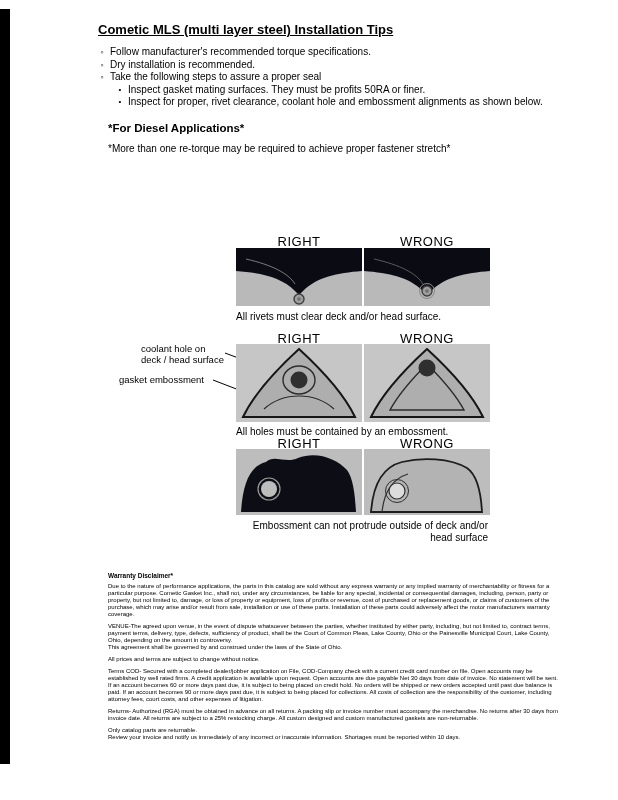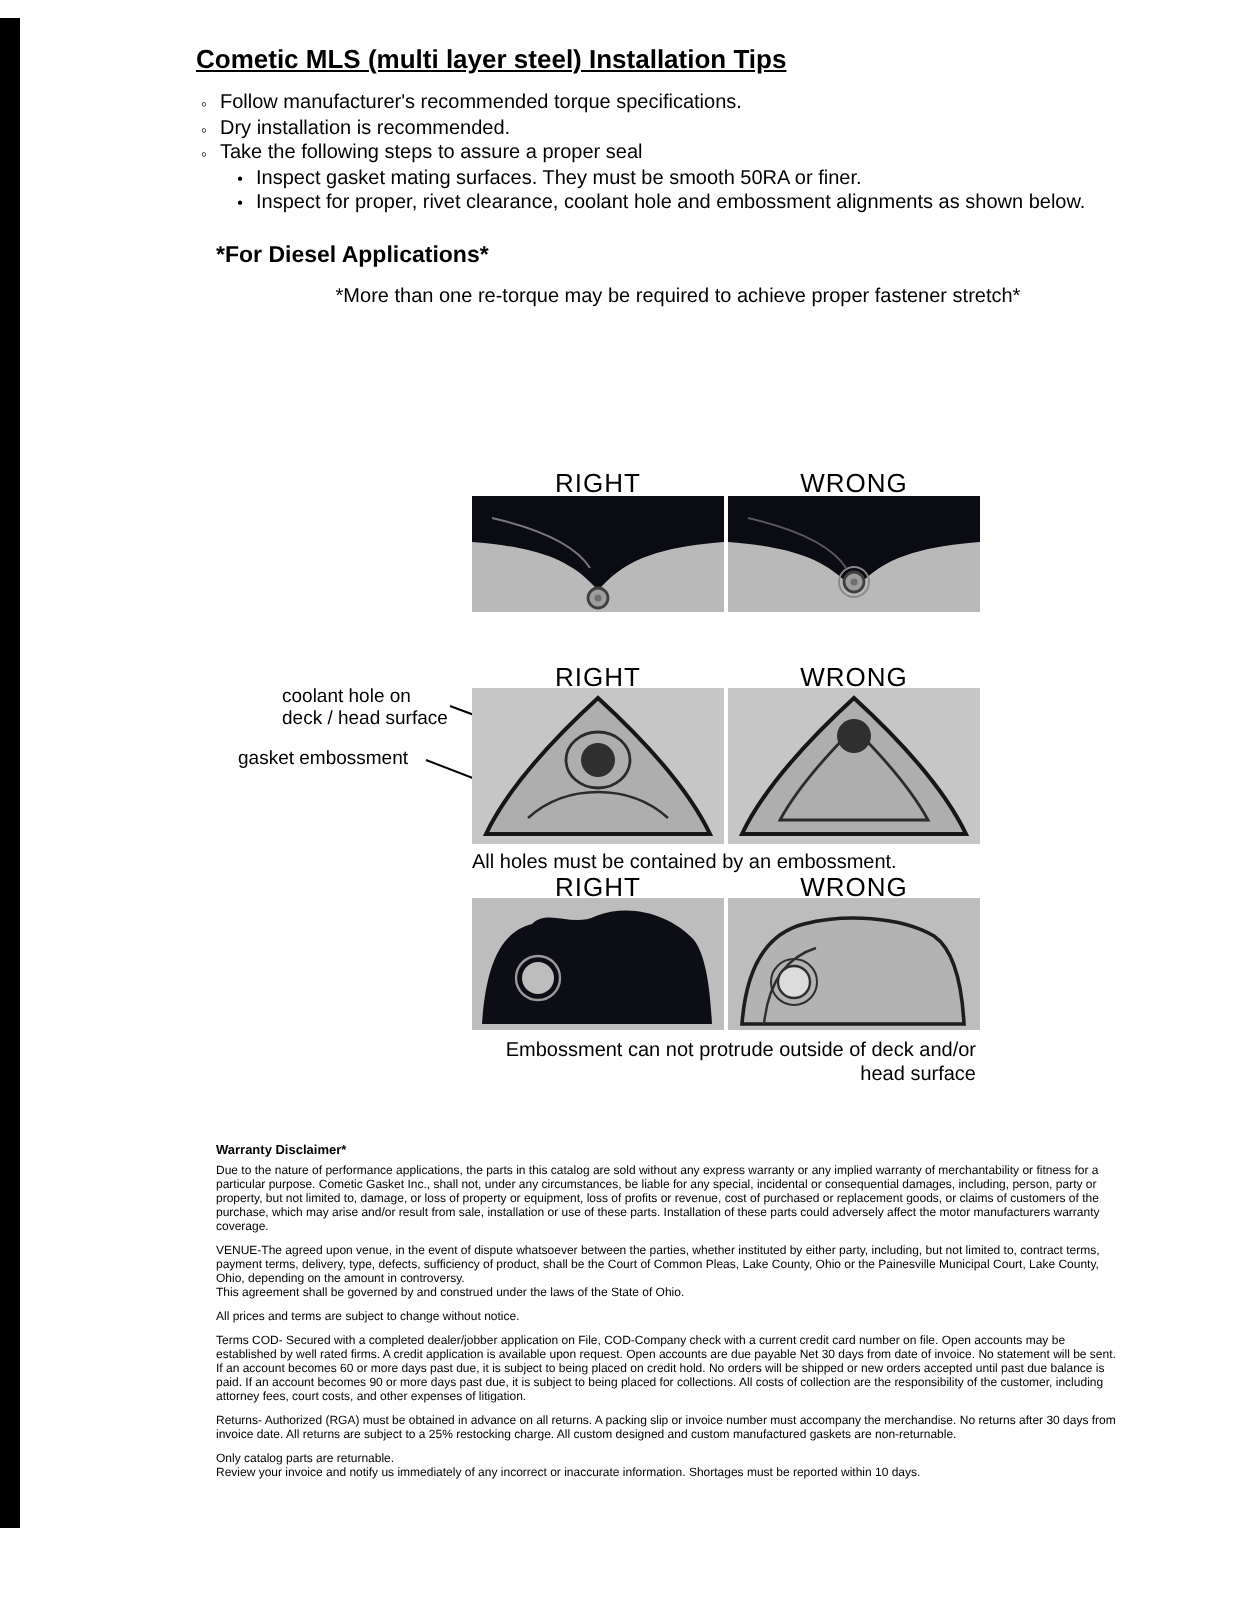--- a/index.html
+++ b/index.html
@@ -12,21 +12,21 @@
 
   .head { position:absolute; left:98px; top:22px; width:472px; }
   .title { font-size:13px; font-weight:bold; text-decoration:underline; margin-bottom:9px; }
   .b-item { font-size:10px; line-height:12.5px; display:flex; gap:4px; }
   .b-item.sub { margin-left:18px; }
   .b-ico { width:8px; flex:none; text-align:center; font-size:9px; }
   .b-item.sub .b-ico { font-size:8px; }
 
   .diesel-h { font-size:11.5px; font-weight:bold; margin:13px 0 9px 10px; }
   .para { font-size:10px; line-height:12.5px; width:430px; margin:0 0 10px 10px; }
-  .note { font-size:10px; margin:3px 0 0 10px;text-align:center; }
+  .note { font-size:10px; margin:3px 0 0 10px; }
 
   .diagrams { position:absolute; left:0; top:232px; width:618px; height:330px; }
   .pointer-lines { position:absolute; left:0; top:0; pointer-events:none; }
   .dlabel { position:absolute; width:126px; text-align:center; font-size:13px; letter-spacing:0.5px; }
   .dbox { position:absolute; width:126px; }
   .dbox svg { display:block; }
   .dcap { position:absolute; font-size:10px; line-height:12px; }
   .side-label { position:absolute; font-size:9.5px; line-height:11px; }
 
   .warranty { position:absolute; left:108px; top:572px; width:453px; }
@@ -53,21 +53,21 @@
       <div class="b-item">
         <span class="b-ico">◦</span>
         <span>Dry installation is recommended.</span>
       </div>
       <div class="b-item">
         <span class="b-ico">◦</span>
         <span>Take the following steps to assure a proper seal</span>
       </div>
       <div class="b-item sub">
         <span class="b-ico">•</span>
-        <span>Inspect gasket mating surfaces.  They must be smooth 50RA or finer.</span>
+        <span>Inspect gasket mating surfaces.  They must be profits 50RA or finer.</span>
       </div>
       <div class="b-item sub">
         <span class="b-ico">•</span>
         <span>Inspect for proper, rivet clearance, coolant hole and embossment alignments as shown below.</span>
       </div>
     </div>
 
     <div class="diesel-h">*For Diesel Applications*</div>
     <div class="note">*More than one re-torque may be required to achieve proper fastener stretch*</div>
   </div>
@@ -93,20 +93,21 @@
     <div class="dbox" style="left:364px; top:16px;">
       <svg width="126" height="58" viewBox="0 0 126 58">
         <rect width="126" height="58" fill="#b9b9b9"></rect>
         <path d="M0,0 H126 V23 C101,25 81,29 67,43 L63,47 L59,43 C45,29 25,25 0,23 Z" fill="#0b0b13"></path>
         <path d="M10,11 C36,17 52,25 59,36" stroke="#e8e8e8" stroke-width="1" fill="none" opacity="0.35"></path>
         <circle cx="63" cy="43" r="7.5" fill="none" stroke="#8a8a8a" stroke-width="1"></circle>
         <circle cx="63" cy="43" r="5" fill="#9e9e9e" stroke="#3f3f3f" stroke-width="1.4"></circle>
         <circle cx="63" cy="43" r="1.8" fill="#6f6f6f"></circle>
       </svg>
     </div>
+    <div class="dcap" style="left:236px; top:79px;">All rivets must clear deck and/or head surface.</div>
 
     <div class="dlabel" style="left:236px; top:99px;">RIGHT</div>
     <div class="dlabel" style="left:364px; top:99px;">WRONG</div>
 
     <div class="side-label" style="left:141px; top:111px; width:86px;">coolant hole on deck / head surface</div>
     <div class="side-label" style="left:119px; top:142px; width:95px;">gasket embossment</div>
 
     <div class="dbox" style="left:236px; top:112px;">
       <svg width="126" height="78" viewBox="0 0 126 78">
         <rect width="126" height="78" fill="#c6c6c6"></rect>

